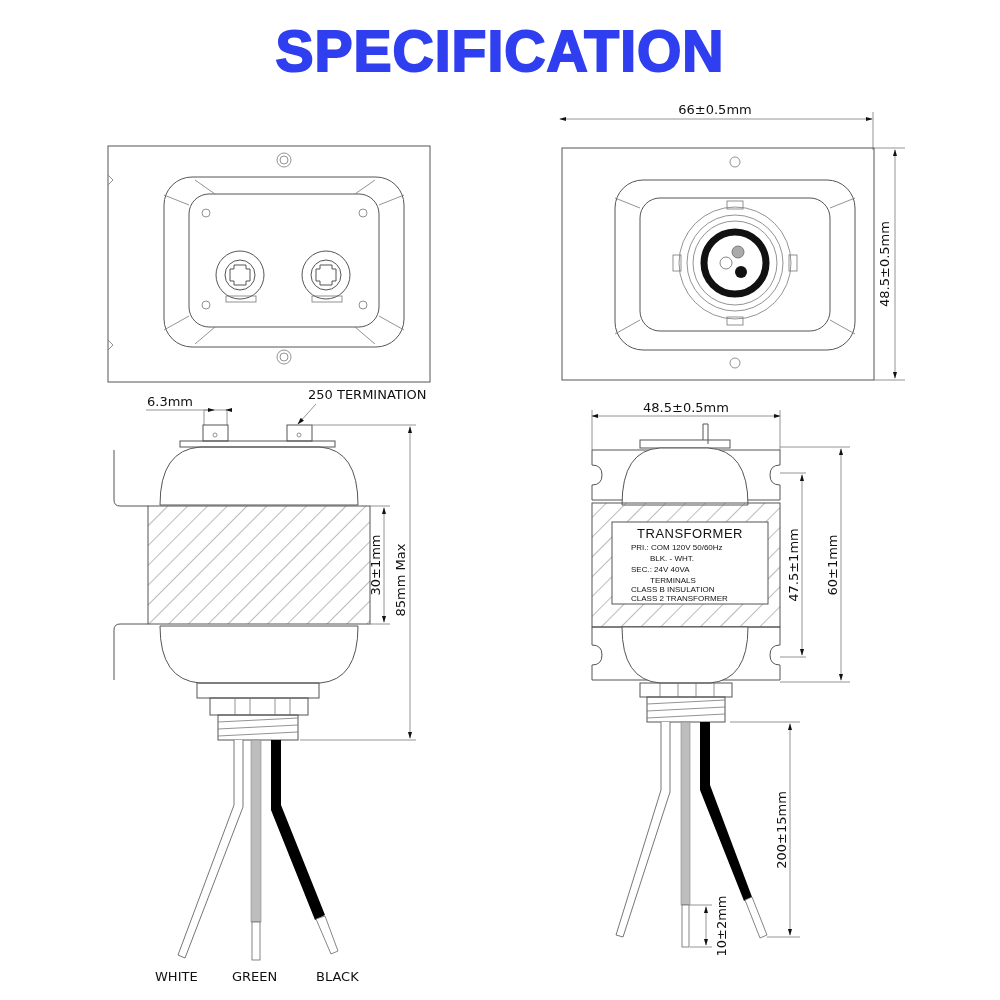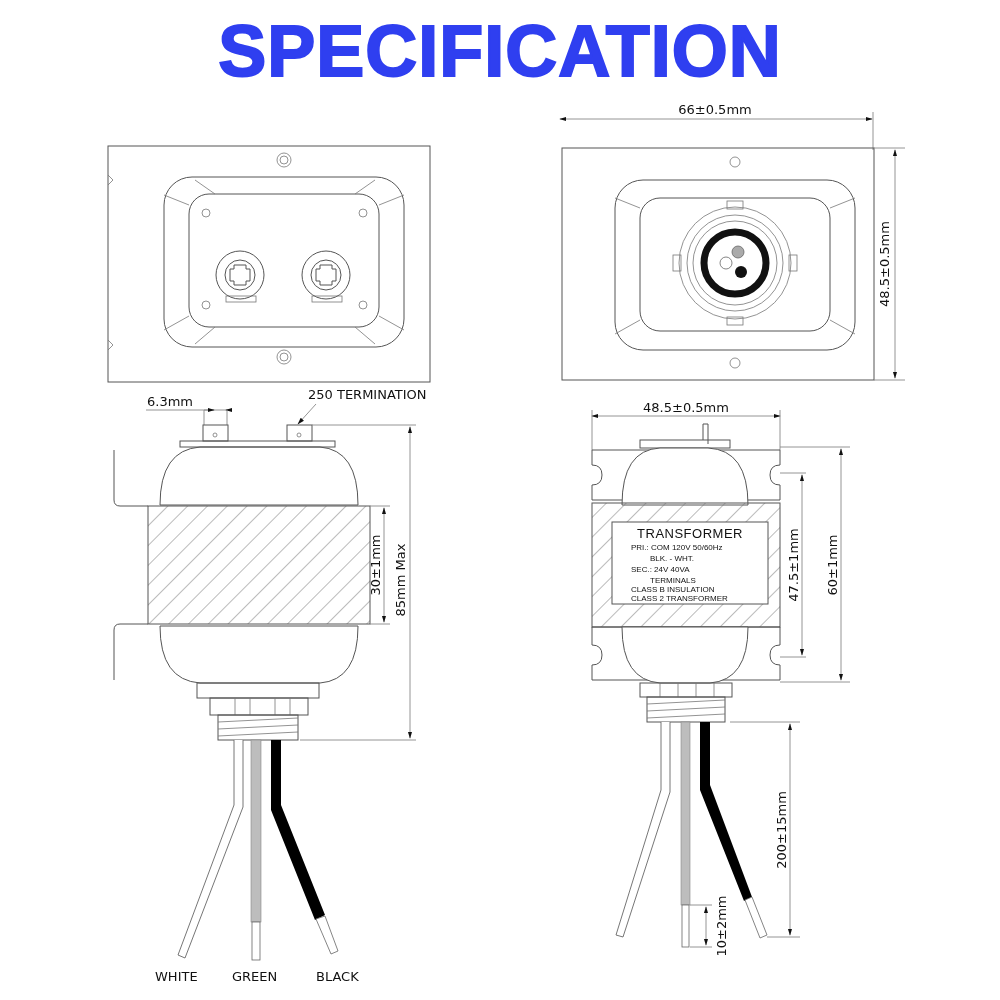--- a/index.html
+++ b/index.html
@@ -1,19 +1,19 @@
 <!DOCTYPE html>
 <html><head>
 <meta charset="utf-8">
 <style>
   html, body { margin: 0; padding: 0; background: #ffffff; }
   body { width: 1000px; height: 1000px; position: relative; overflow: hidden; font-family: "Liberation Sans", sans-serif; }
   .title {
     position: absolute; left: 0; top: 6px; width: 1000px; text-align: center;
-    font-family: "Liberation Sans", sans-serif; font-weight: bold; font-size: 72px;
+    font-family: "Liberation Sans", sans-serif; font-weight: bold; font-size: 57px;
     letter-spacing: 1px; color: #2f3ff0; line-height: 90px;
     -webkit-text-stroke: 2px #2f3ff0;
   }
   svg.drawing { position: absolute; left: 0; top: 0; }
   .dim { font-family: "DejaVu Sans", sans-serif; font-size: 13px; fill: #111; }
   .lbl { font-family: "DejaVu Sans", sans-serif; font-size: 13px; fill: #111; }
   .plate-title { font-family: "Liberation Sans", sans-serif; font-size: 13px; fill: #111; letter-spacing: 0.5px; }
   .plate-line { font-family: "Liberation Sans", sans-serif; font-size: 8px; fill: #111; }
   .ln { fill: none; stroke: #555; stroke-width: 1; }
   .thin { fill: none; stroke: #777; stroke-width: 0.8; }

